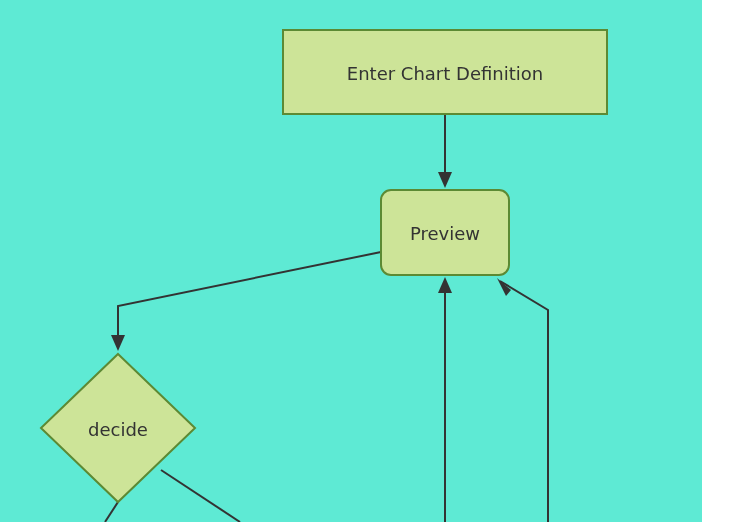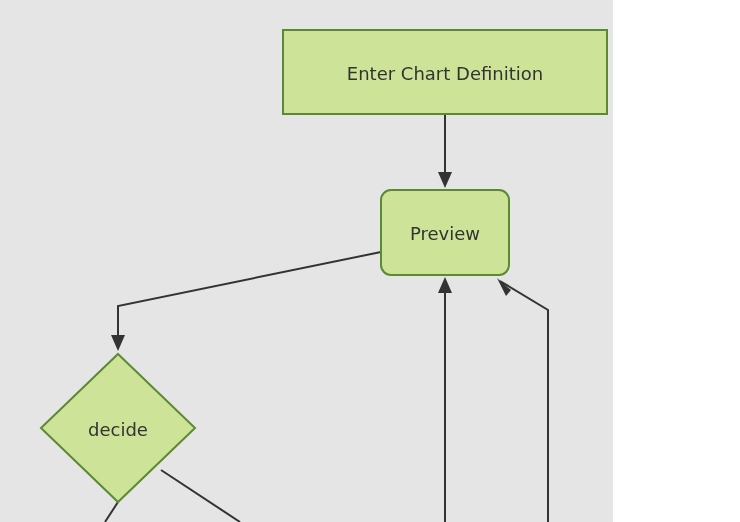--- a/index.html
+++ b/index.html
@@ -2,23 +2,23 @@
 <html><head>
 <meta charset="utf-8">
 <style>
   html, body {
     margin: 0;
     padding: 0;
     background: #ffffff;
   }
   #canvas {
     position: relative;
-    width: 613px;
+    width: 702px;
     height: 522px;
-    background: #e5e5e5;
+    background: #5eead4;
     overflow: hidden;
     font-family: "DejaVu Sans", "Liberation Sans", sans-serif;
   }
   #flow-svg {
     position: absolute;
     top: 0;
     left: 0;
     width: 740px;
     height: 522px;
   }

